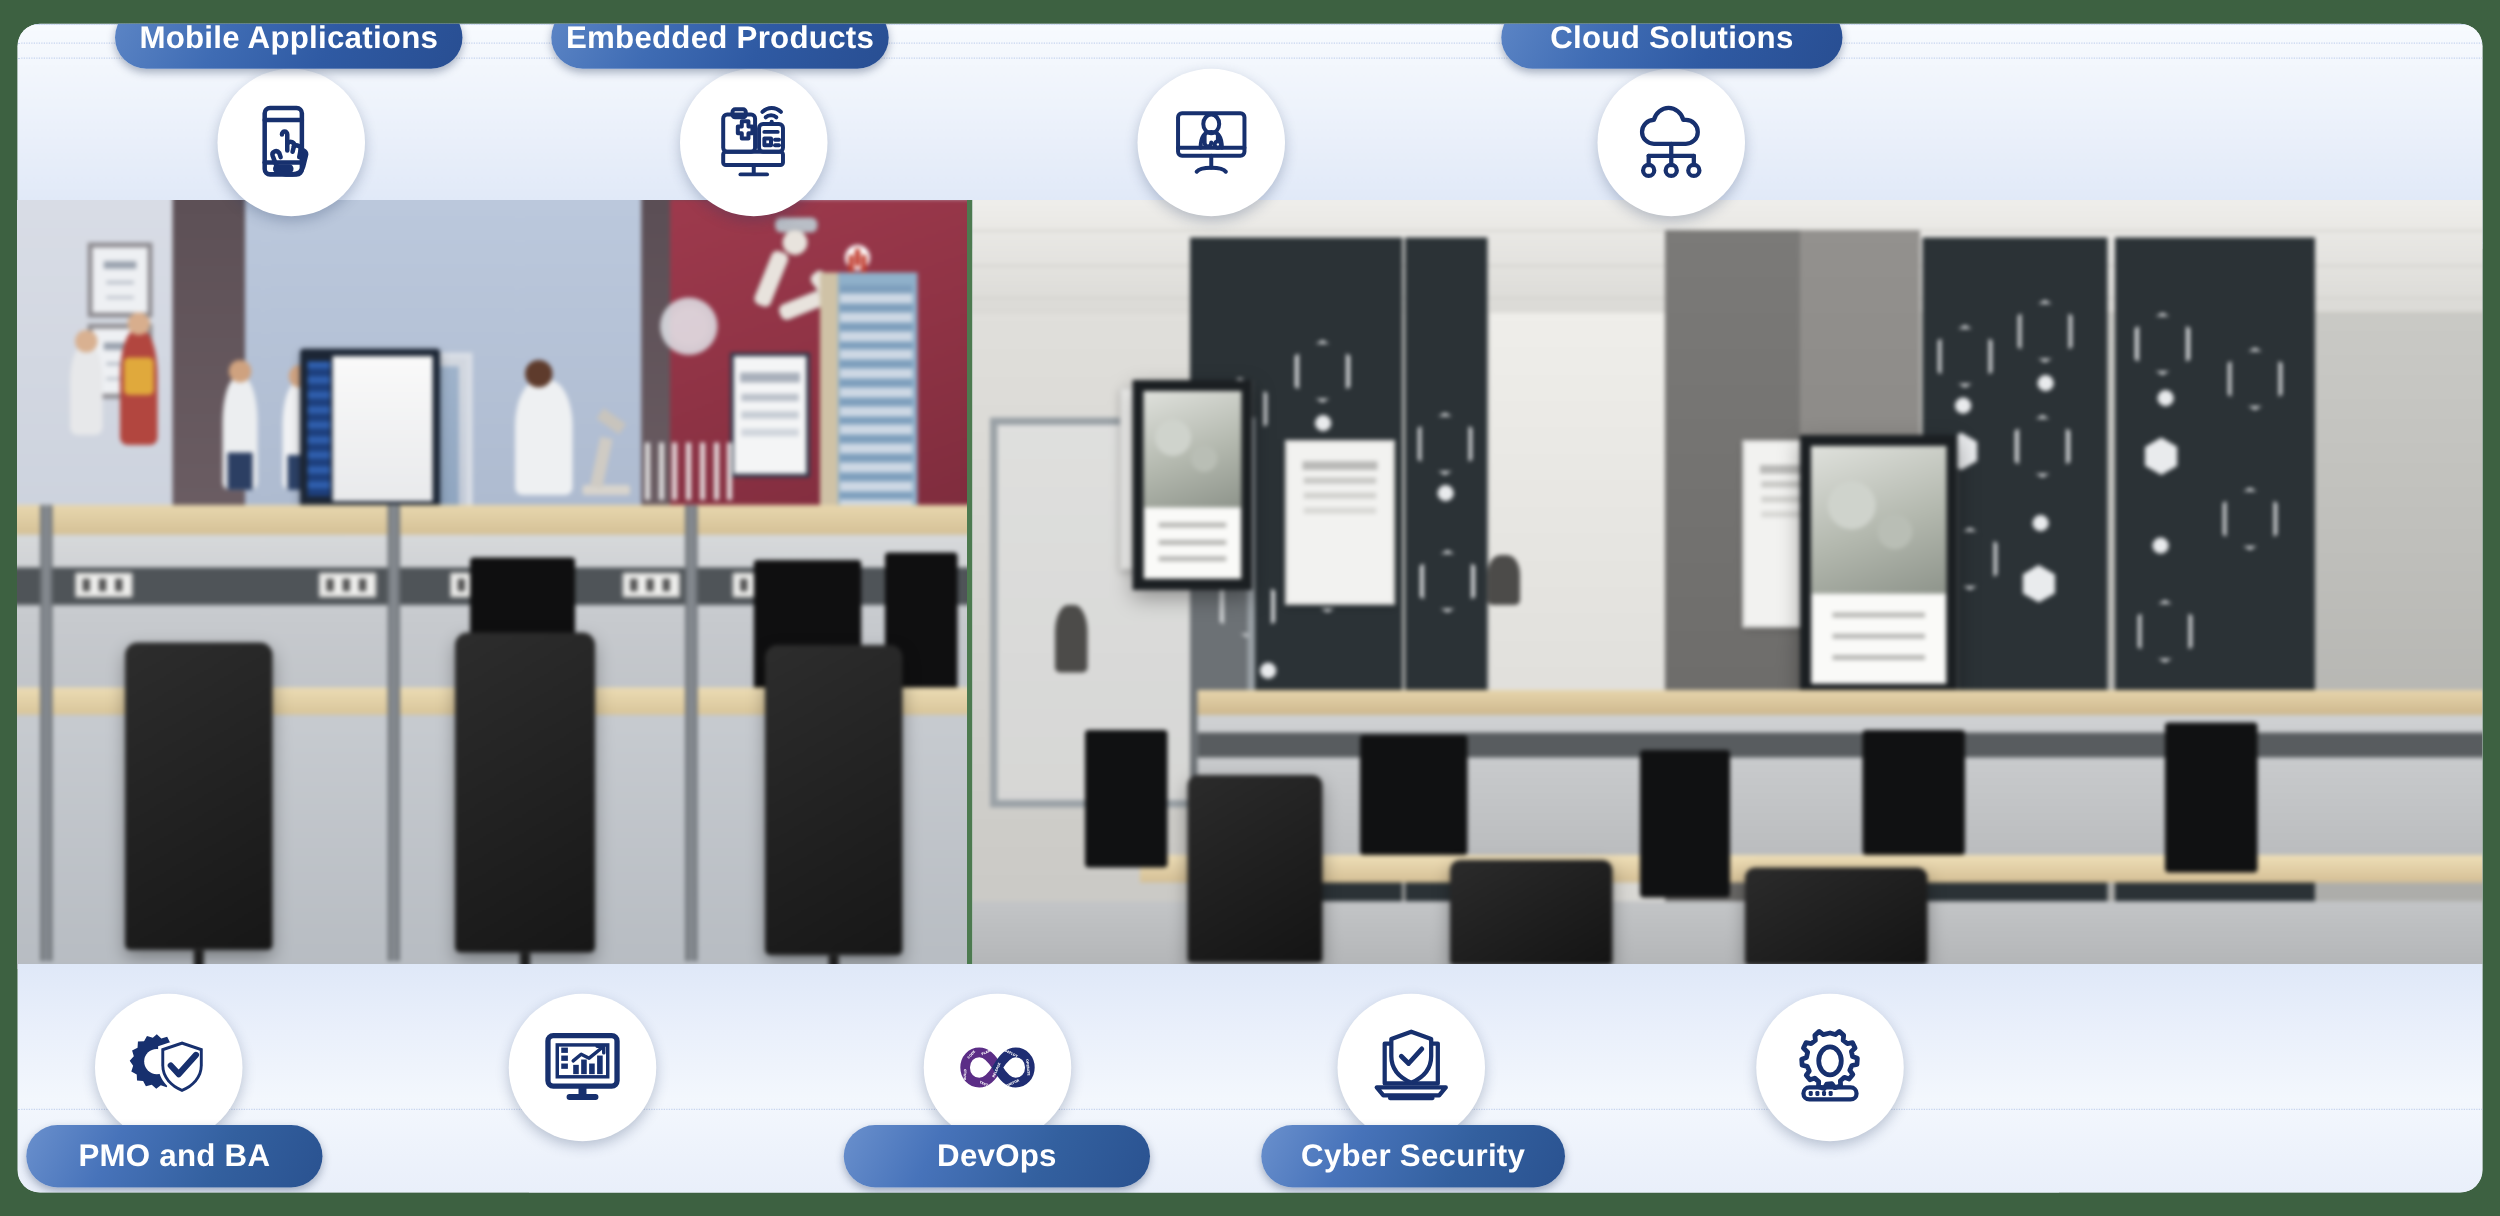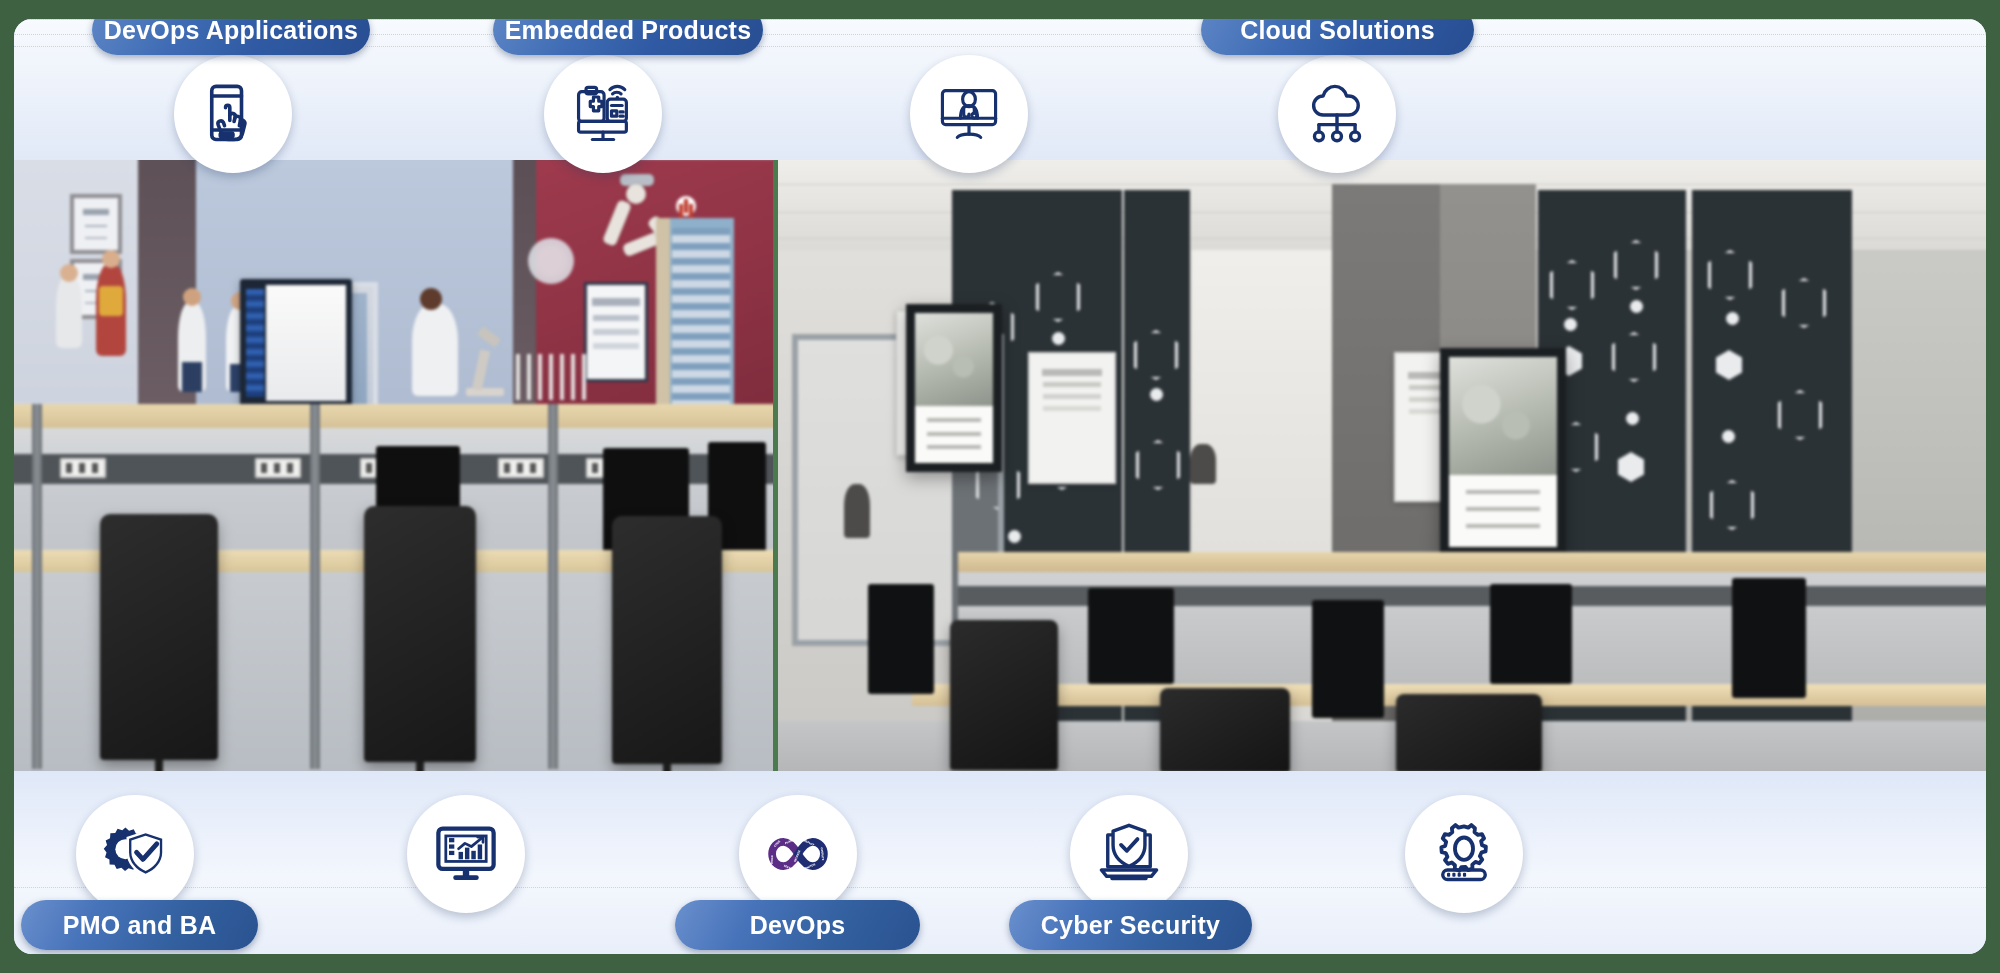--- a/index.html
+++ b/index.html
@@ -742,23 +742,23 @@
         <g fill="#17306e">
           <rect x="16" y="49.6" width="3" height="3.8" rx="1"></rect>
           <rect x="21" y="49.6" width="3" height="3.8" rx="1"></rect>
           <rect x="26" y="49.6" width="3" height="3.8" rx="1"></rect>
           <rect x="31" y="49.6" width="3" height="3.8" rx="1"></rect>
         </g>
       </svg>
     </div>
 
     <div class="pill" style="left:78px;  top:-14px; width:278px;">
-      <span>DevOps Applications</span>
-    </div>
-    <div class="pill" style="left:479px; top:-14px; width:270px;">
+      <span>Mobile Applications</span>
+    </div>
+    <div class="pill" style="left:427px; top:-14px; width:270px;">
       <span>Embedded Products</span>
     </div>
     <div class="pill" style="left:1187px;top:-14px; width:273px;">
       <span>Cloud Solutions</span>
     </div>
 
     <div class="pill bottom" style="left:7px;    top:881px; width:237px;">
       <span>PMO and BA</span>
     </div>
     <div class="pill bottom" style="left:661px;  top:881px; width:245px;">

